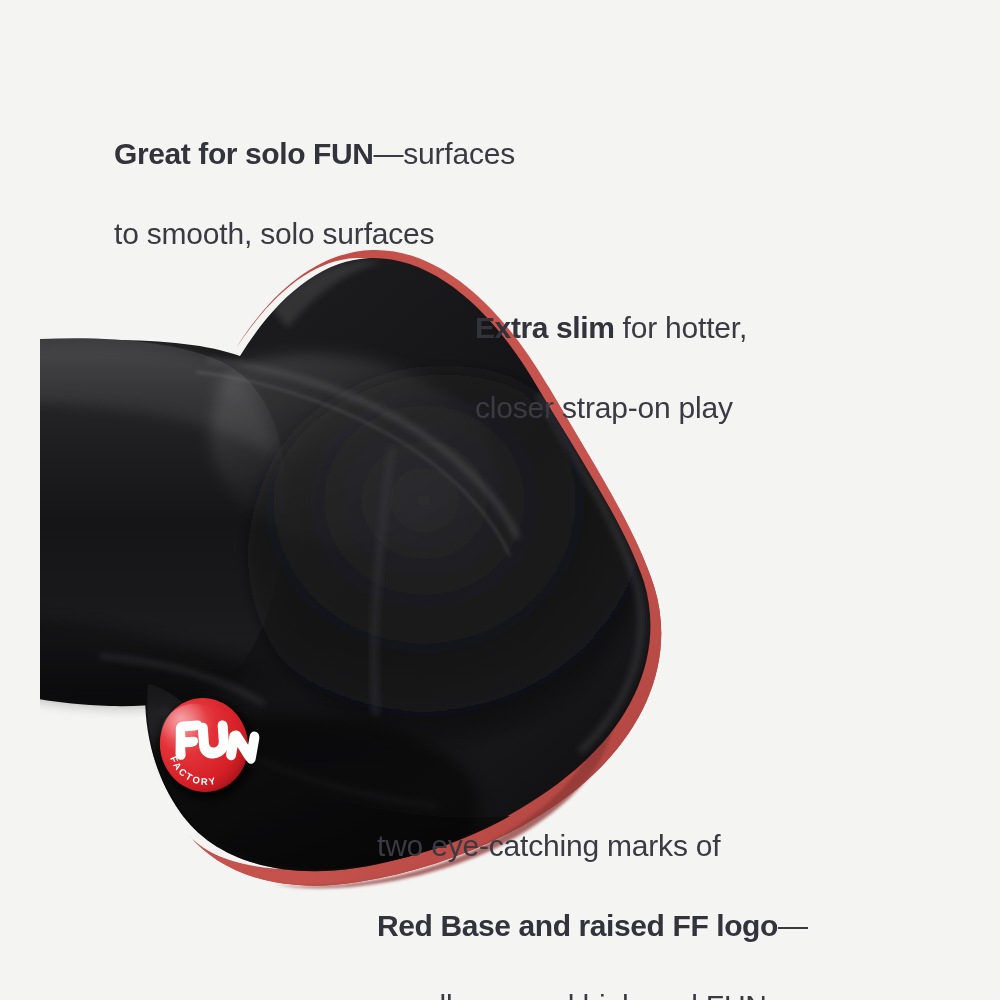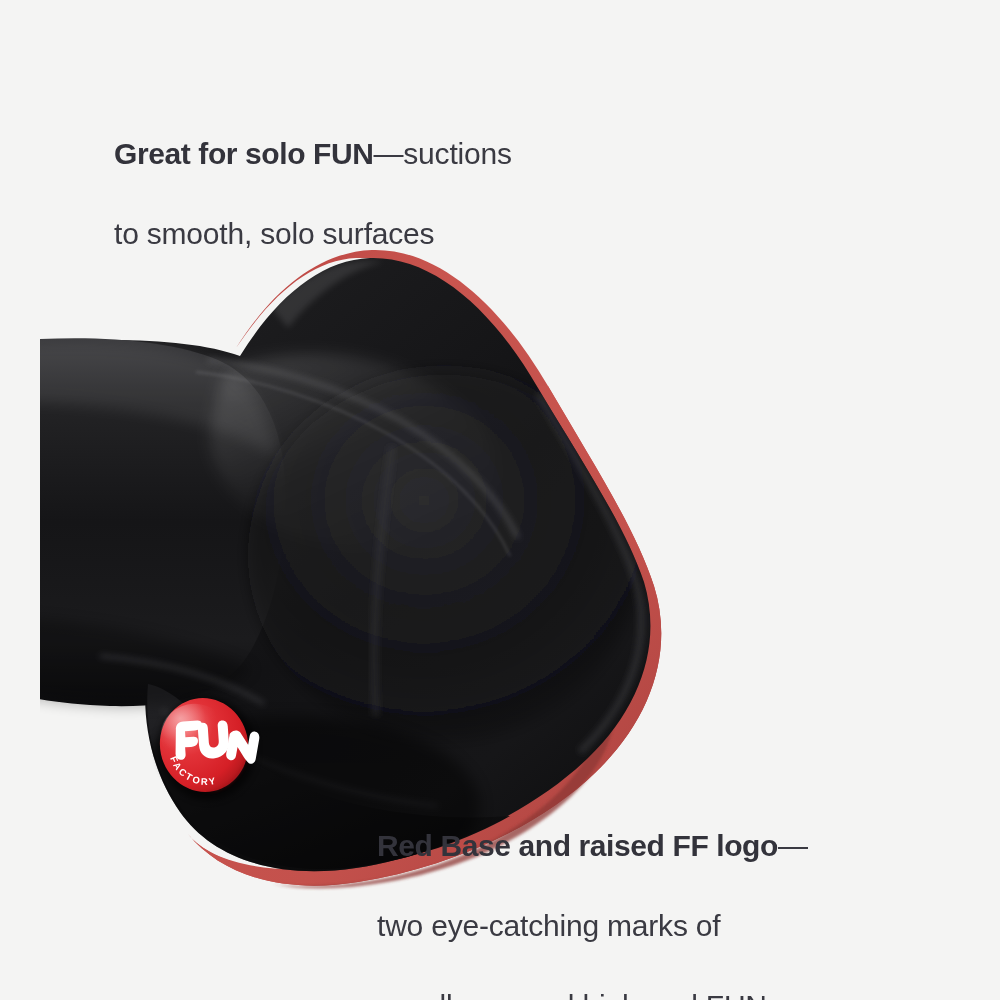--- a/index.html
+++ b/index.html
@@ -323,24 +323,28 @@
           <path id="factoryArc" d="M -36 2 A 38 38 0 0 0 30 28" fill="none" stroke="none"></path>
           <text font-family="'Liberation Sans','DejaVu Sans',sans-serif" font-size="9.5" font-weight="700" letter-spacing="2.1" fill="#FFFFFF">
             <textPath href="#factoryArc" startOffset="4%">FACTORY</textPath>
           </text>
         </g>
       </g>
     </svg>
   </figure>
 
   <div class="callout" id="callout-suction">
-    <span class="callout-line"><span class="lead">Great for solo FUN</span><span>—suctions</span></span>
+    <span class="callout-line"><span class="lead">Great for solo FUN</span><span>—surfaces</span></span>
     <span class="callout-line">to smooth, solo surfaces</span>
   </div>
 
+  <div class="callout" id="callout-slim">
+    <span class="callout-line"><span class="lead">Extra slim</span><span> for hotter,</span></span>
+    <span class="callout-line">closer strap-on play</span>
+  </div>
 
   <div class="callout" id="callout-logo">
+    <span class="callout-line">two eye-catching marks of</span>
     <span class="callout-line"><span class="lead">Red Base and raised FF logo</span><span>—</span></span>
-    <span class="callout-line">two eye-catching marks of</span>
     <span class="callout-line">excellence and high-end FUN</span>
   </div>
 
 </div>
 
 </body></html>

